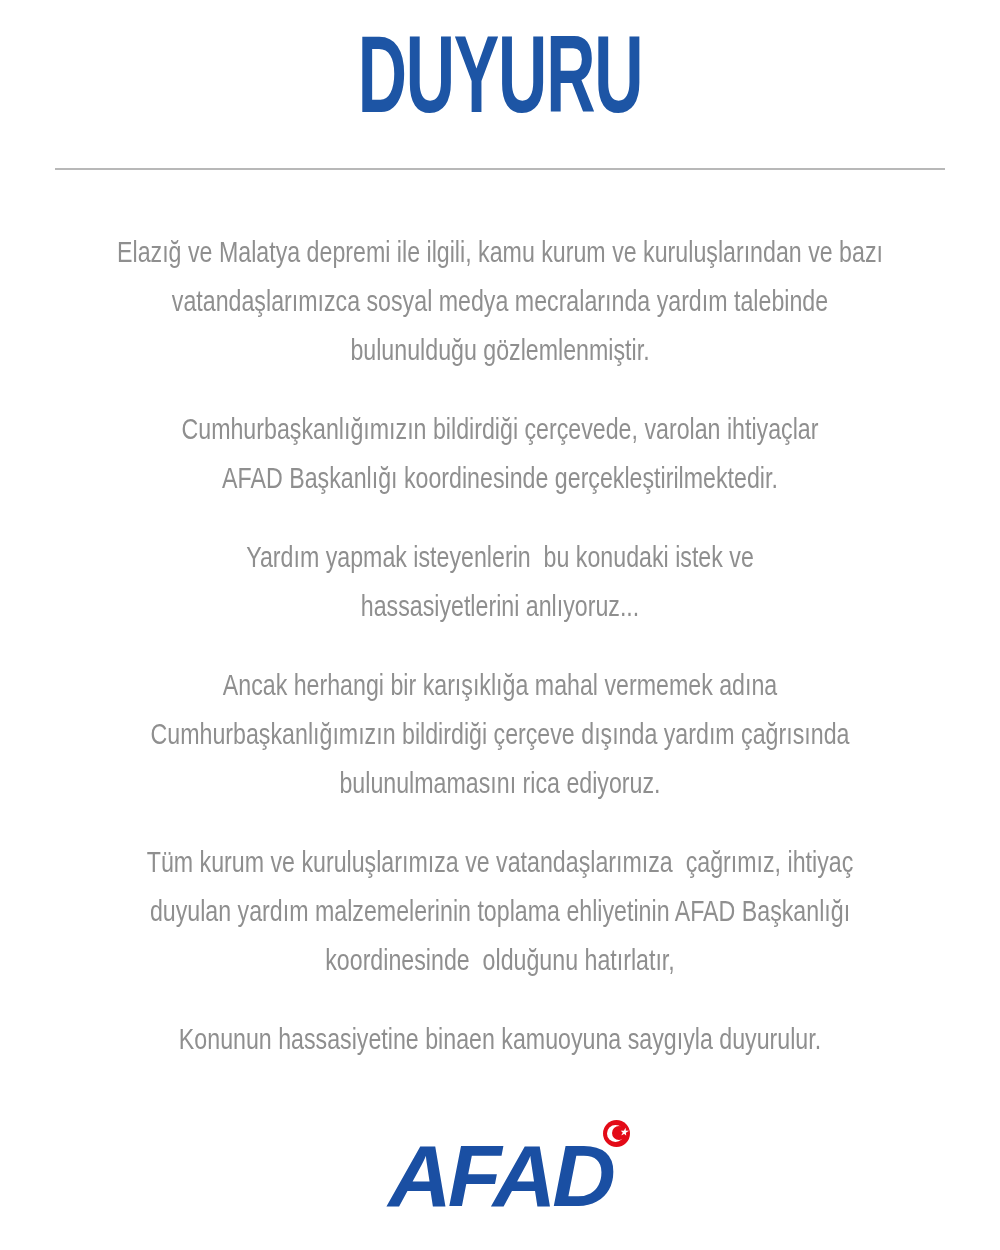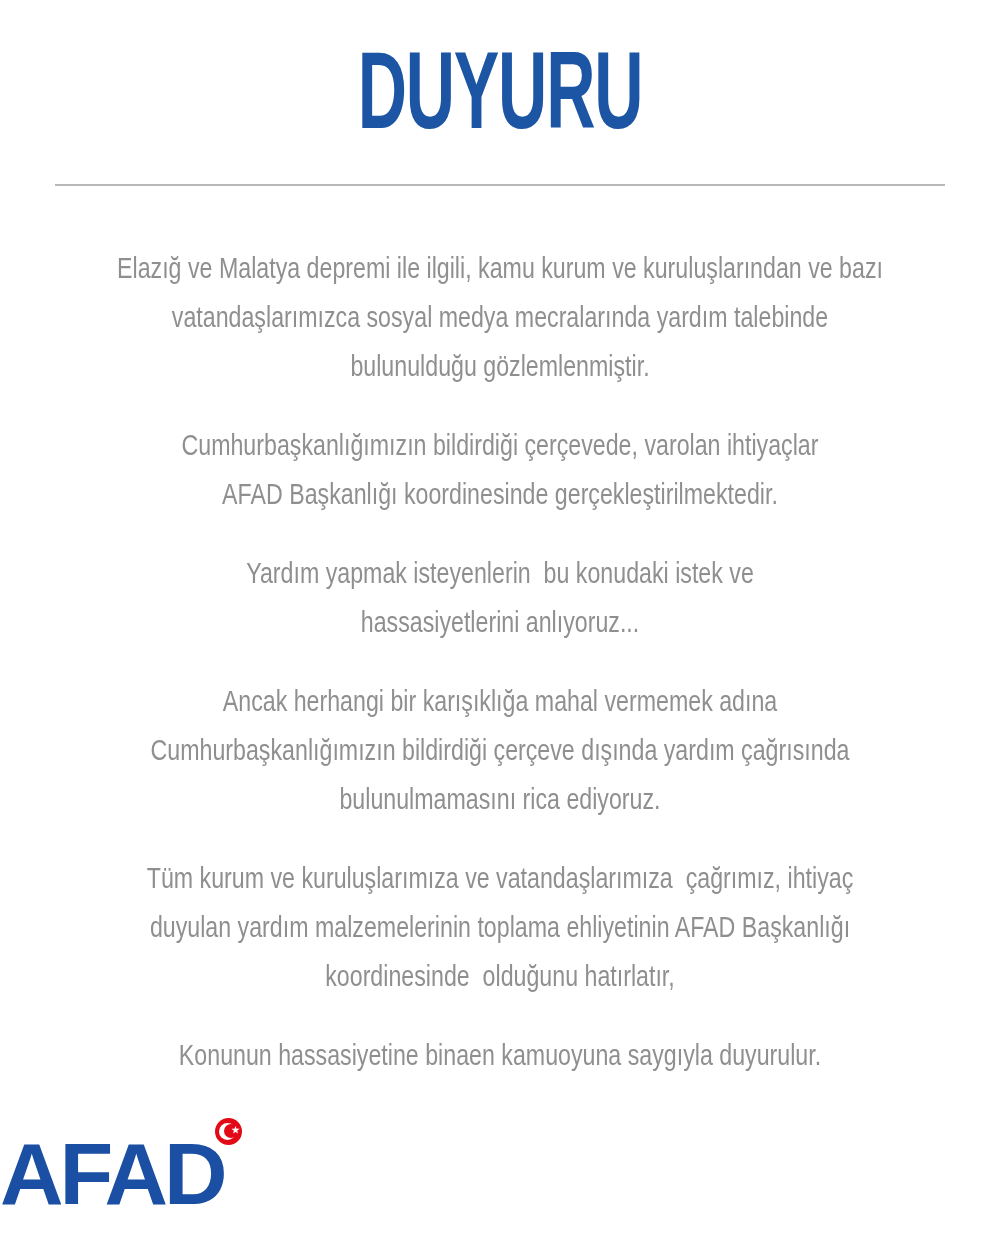--- a/index.html
+++ b/index.html
@@ -3,21 +3,21 @@
 <meta charset="utf-8">
 <style>
   html, body { margin: 0; padding: 0; }
   body {
     width: 1000px;
     height: 1250px;
     background: #ffffff;
     font-family: "Liberation Sans", sans-serif;
     overflow: hidden;
   }
-  .page { padding-top: 46px; }
+  .page { padding-top: 30px; }
 
   .title {
     text-align: center;
     color: #1d55a5;
     font-size: 110px;
     font-weight: bold;
     line-height: 88px;
     letter-spacing: -2px;
     transform: scaleX(0.62);
     transform-origin: 50% 50%;
@@ -37,22 +37,23 @@
     color: #8f8f8f;
     font-size: 29px;
     line-height: 49px;
     margin: 0 0 30px 0;
     transform: scaleX(0.80);
     transform-origin: 50% 50%;
   }
   .line { white-space: pre; }
 
   .footer {
-    text-align: left;
-    margin-top: 50px;
+    text-align: center;
+    margin-top: 68px;
+    font-style: italic;
   }
   .logo {
     display: inline-block;
     position: relative;
     color: #1a4fa3;
     font-size: 88px;
     font-weight: bold;
     letter-spacing: -4px;
     line-height: 1;
   }

